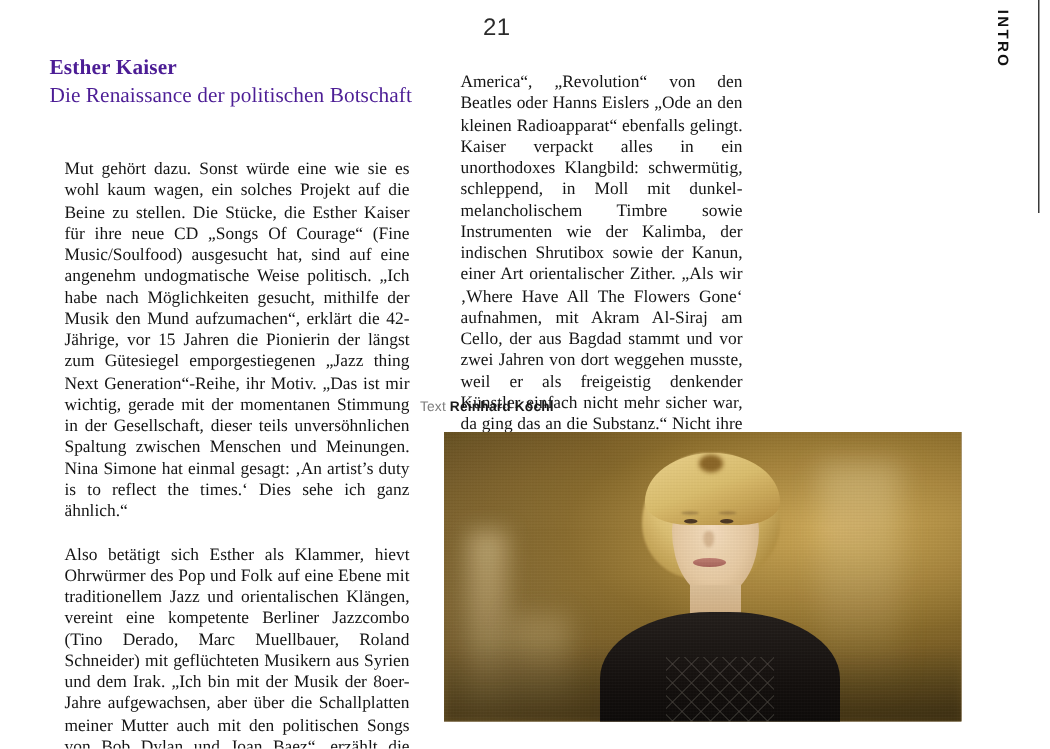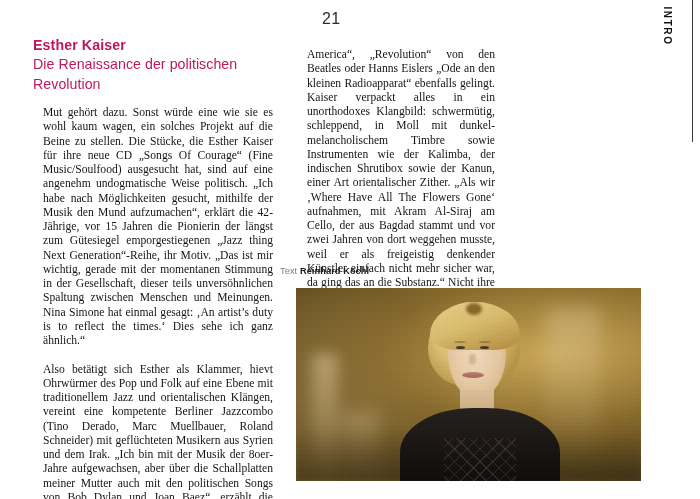--- a/index.html
+++ b/index.html
@@ -67,22 +67,22 @@
     height: 142px;
     background: #3a3a3a;
   }
 
   
   .headline {
     position: absolute;
     left: 33px;
     top: 36px;
     width: 250px;
-    font-family: Liberation Sans, sans-serif;
-    color: #be185d;
+    font-family: Liberation Serif, serif;
+    color: #4c1d95;
   }
   .headline .kicker {
     display: block;
     font-weight: bold;
     font-size: 14.2px;
     line-height: 19px;
     letter-spacing: 0.1px;
   }
   .headline .deck {
     display: block;
@@ -305,21 +305,21 @@
 
   <div class="folio">21</div>
 
   <div class="section-tab">
     <div class="section-tab-label">INTRO</div>
   </div>
   <div class="trim-rule"></div>
 
   <div class="headline">
     <span class="kicker">Esther Kaiser</span>
-    <span class="deck">Die Renaissance der politischen Revolution</span>
+    <span class="deck">Die Renaissance der politischen Botschaft</span>
   </div>
 
   <div class="col col-left">
     <p><span class="lead-in">Mut gehört dazu.</span><span> Sonst würde eine wie sie es wohl kaum wagen, ein solches Projekt auf die Beine zu stellen. Die Stücke, die Esther Kaiser für ihre neue CD „Songs Of Courage“ (Fine Music/Soulfood) ausgesucht hat, sind auf eine angenehm undogmatische Weise politisch. „Ich habe nach Möglichkeiten gesucht, mithilfe der Musik den Mund aufzumachen“, erklärt die 42-Jährige, vor 15 Jahren die Pionierin der längst zum Gütesiegel emporgestiegenen „Jazz thing Next Generation“-Reihe, ihr Motiv. „Das ist mir wichtig, gerade mit der momentanen Stimmung in der Gesellschaft, dieser teils unversöhnlichen Spaltung zwischen Menschen und Meinungen. Nina Simone hat einmal gesagt: ‚An artist’s duty is to reflect the times.‘ Dies sehe ich ganz ähnlich.“</span></p>
     <p><span>Also betätigt sich Esther als Klammer, hievt Ohrwürmer des Pop und Folk auf eine Ebene mit traditionellem Jazz und orientalischen Klängen, vereint eine kompetente Berliner Jazzcombo (Tino Derado, Marc Muellbauer, Roland Schneider) mit geflüchteten Musikern aus Syrien und dem Irak. „Ich bin mit der Musik der 8oer-Jahre aufgewachsen, aber über die Schallplatten meiner Mutter auch mit den politischen Songs von Bob Dylan und Joan Baez“, erzählt die Sängerin. „‚We shall overcome‘ wollte ich mal ganz anders singen und die Botschaft von der Nostalgie der 68er loslösen, ihn stattdessen ausgehend von der Situation 2018 interpretieren.“ Was ihr mit Michael Jacksons „Earth Song“, David Bowies „This Is Not</span></p>
   </div>
 
   <div class="col col-right">
     <p><span>America“, „Revolution“ von den Beatles oder Hanns Eislers „Ode an den kleinen Radioapparat“ ebenfalls gelingt. Kaiser verpackt alles in ein unorthodoxes Klangbild: schwermütig, schleppend, in Moll mit dunkel-melancholischem Timbre sowie Instrumenten wie der Kalimba, der indischen Shrutibox sowie der Kanun, einer Art orientalischer Zither. „Als wir ‚Where Have All The Flowers Gone‘ aufnahmen, mit Akram Al-Siraj am Cello, der aus Bagdad stammt und vor zwei Jahren von dort weggehen musste, weil er als freigeistig denkender Künstler einfach nicht mehr sicher war, da ging das an die Substanz.“ Nicht ihre einzige mutige Entscheidung.</span></p>
   </div>

